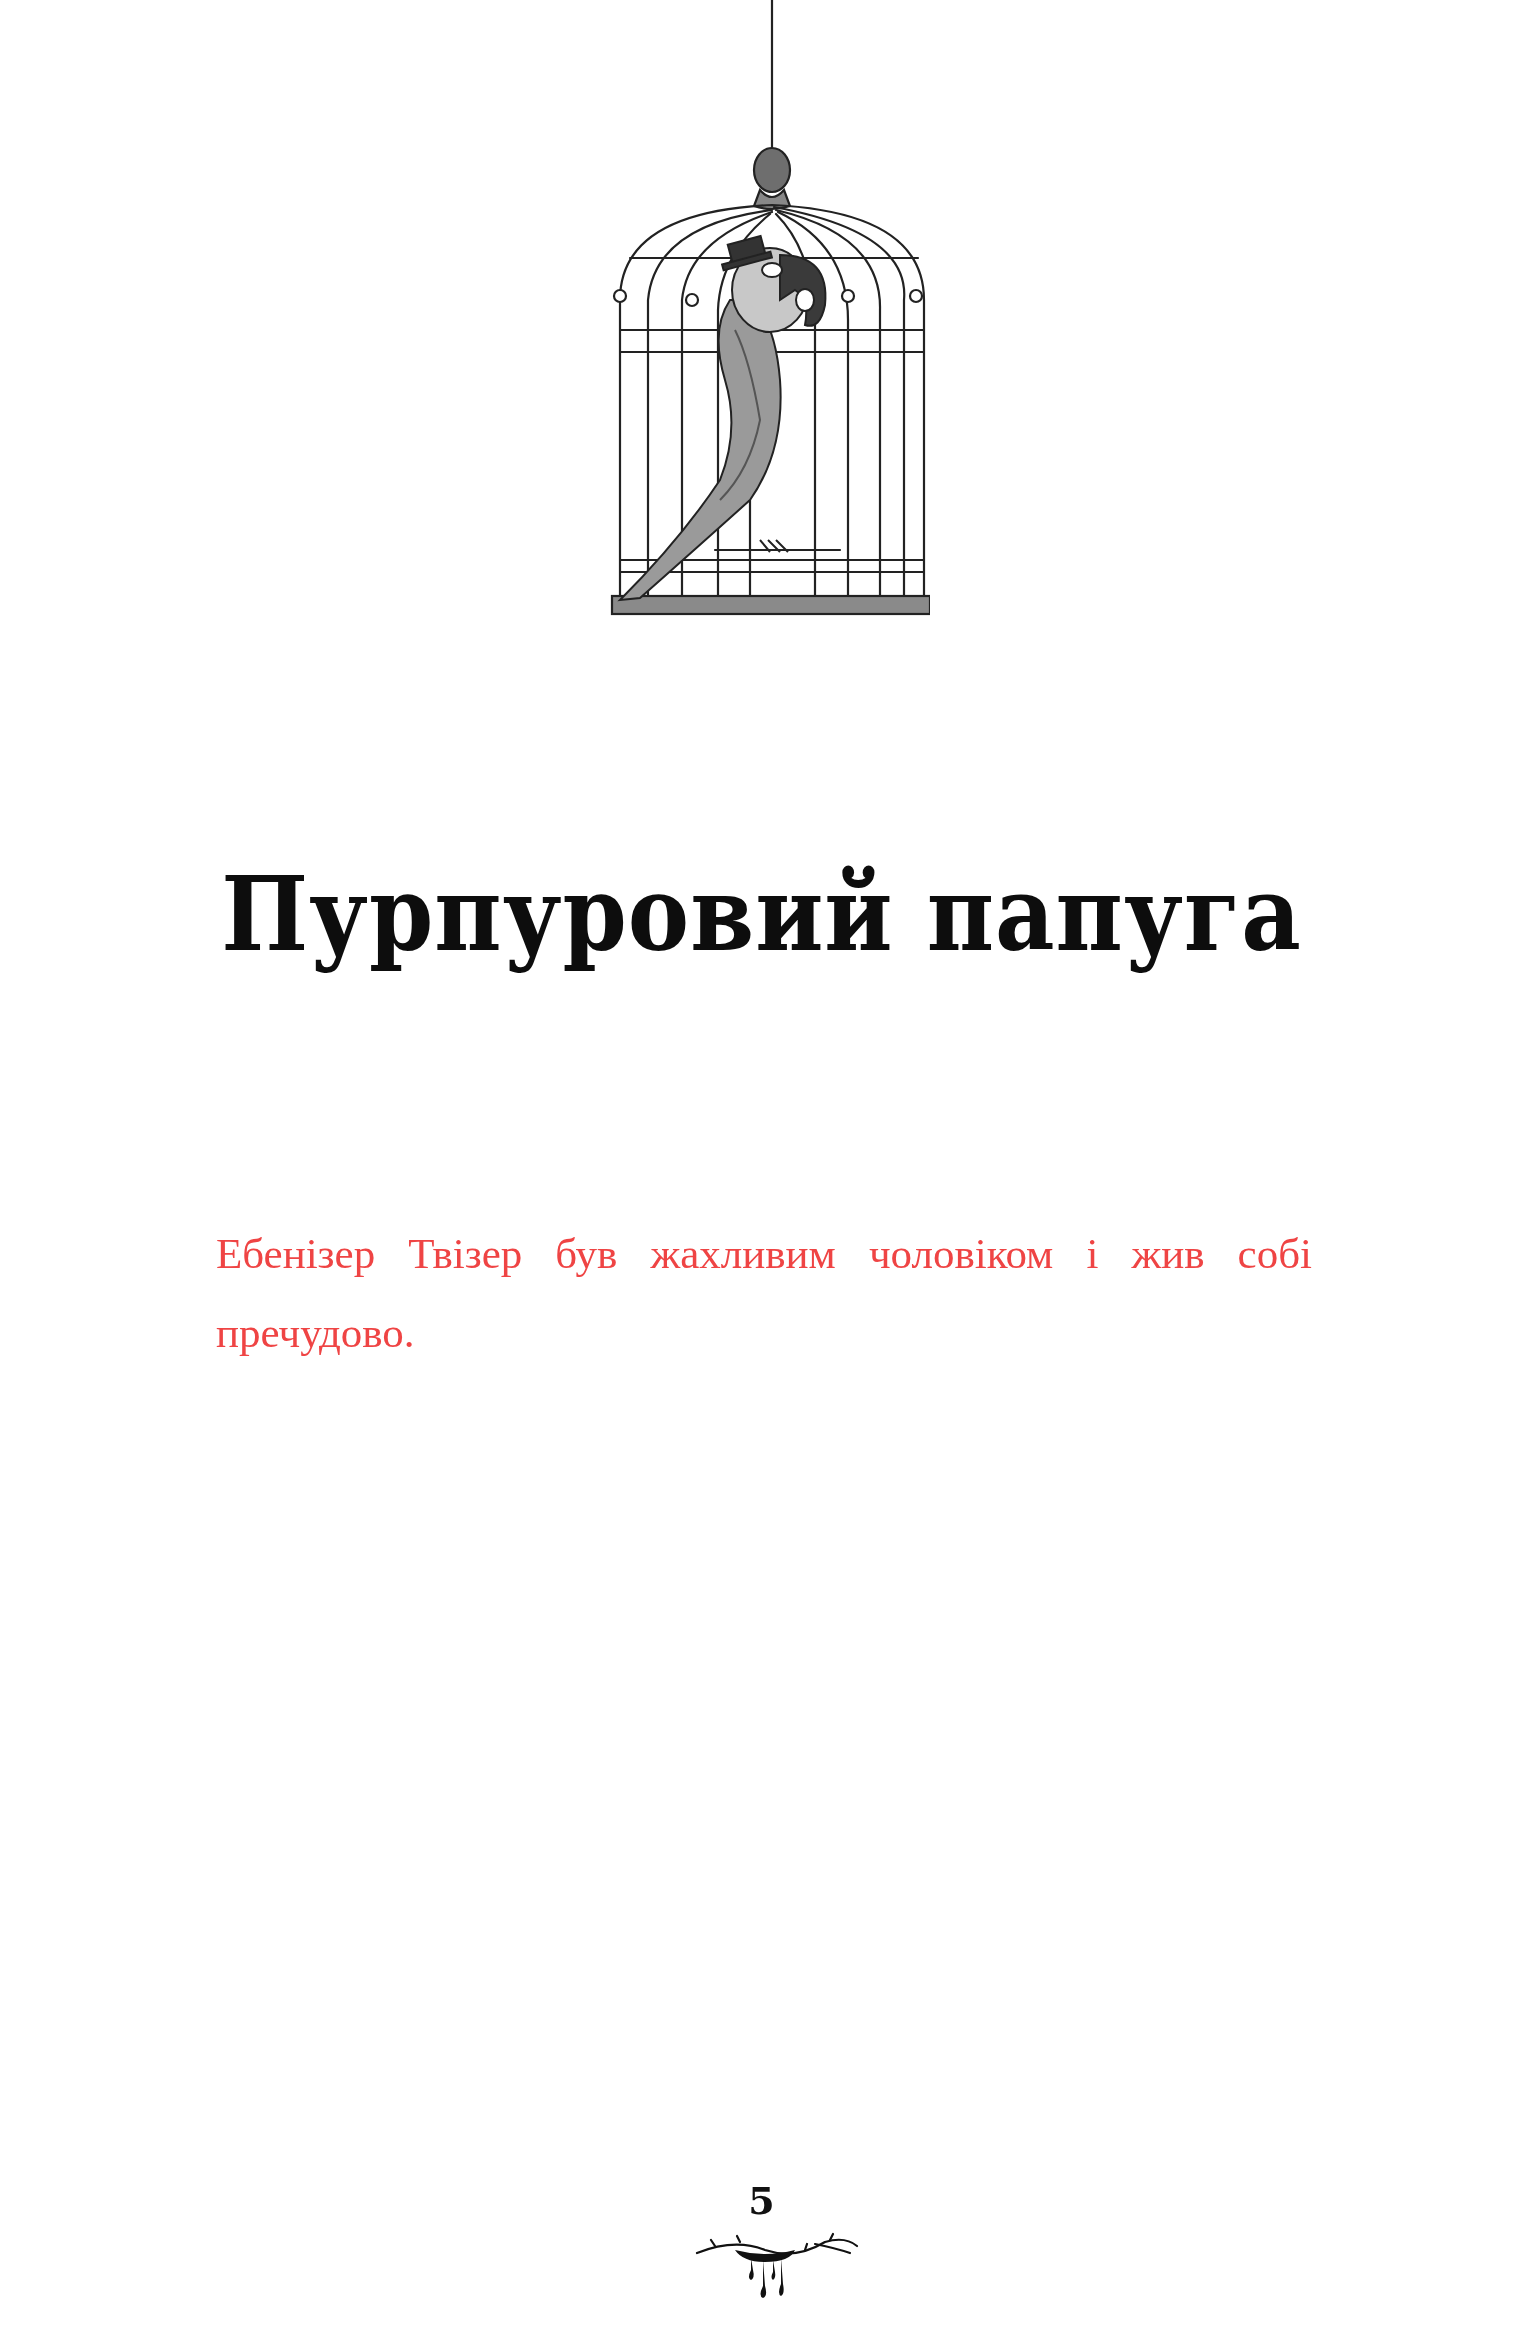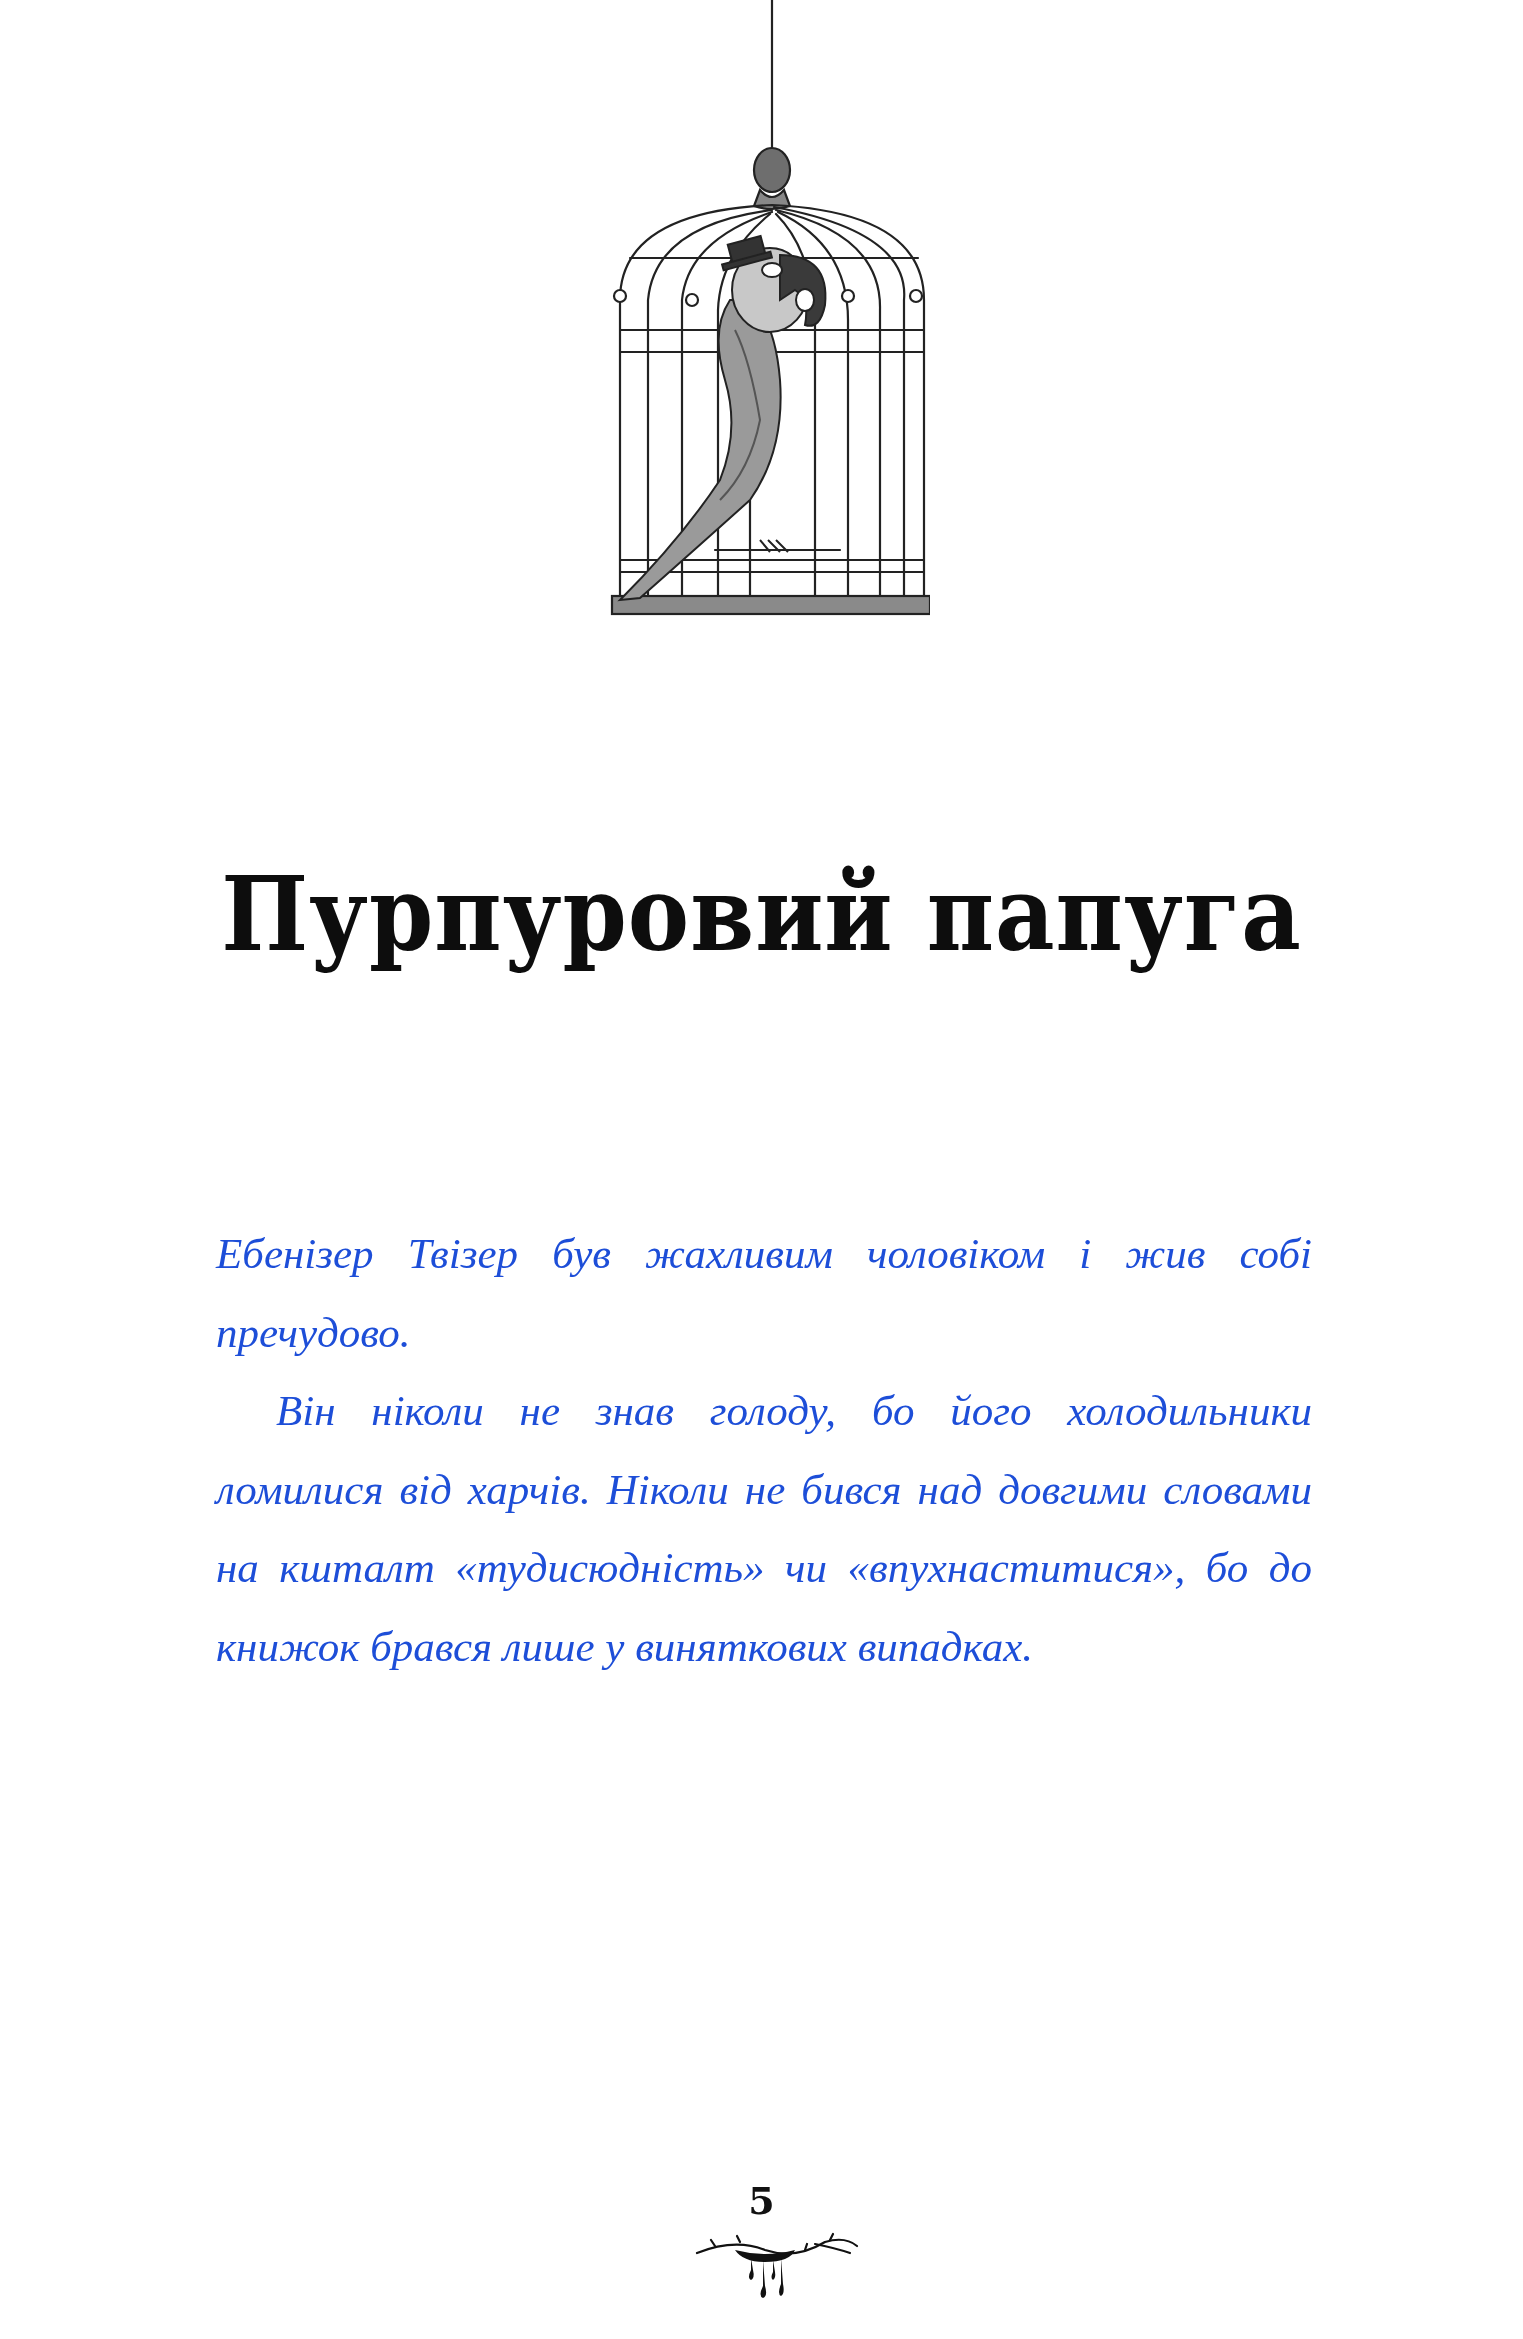--- a/index.html
+++ b/index.html
@@ -6,21 +6,21 @@
   body { width:1523px; height:2339px; position:relative; overflow:hidden; color:#111; }
   .illus { position:absolute; left:600px; top:0; width:330px; height:620px; }
   .title {
     position:absolute; left:0; width:1523px; top:860px; text-align:center;
     font-family:"DejaVu Serif", serif; font-weight:bold; font-size:92px;
     letter-spacing:1px; color:#0d0d0d; transform:scaleY(1.12);
   }
   .body-text {
     position:absolute; left:216px; width:1096px; top:1215px;
     font-family:"Liberation Serif", serif; font-size:43px; line-height:78.5px;
-    color:#1d4ed8; text-align:justify;font-style:italic;
+    color:#ef4444; text-align:justify;
   }
   .body-text p { margin:0; text-align:justify; text-align-last:left; }
   .body-text p.indent { text-indent:60px; }
   .page-num {
     position:absolute; left:0; width:1523px; top:2178px; text-align:center;
     font-family:"DejaVu Serif", serif; font-weight:bold; font-size:38px; color:#111;
   }
   .ornament { position:absolute; left:695px; top:2228px; width:165px; height:80px; }
 </style>
 </head>
@@ -83,21 +83,20 @@
     <rect x="122" y="258" width="50" height="6" fill="#333" transform="rotate(-15 147 261)"></rect>
 
     <path d="M160 540 L170 552 M168 540 L180 552 M176 540 L188 552" fill="none"></path>
   </g>
 </svg>
 
 <div class="title">Пурпуровий папуга</div>
 
 <div class="body-text">
   <p>Ебенізер Твізер був жахливим чоловіком і жив собі пречудово.</p>
-  <p class="indent">Він ніколи не знав голоду, бо його холодильники ломилися від харчів. Ніколи не бився над довгими словами на кшталт «тудисюдність» чи «впухнаститися», бо до книжок брався лише у виняткових випадках.</p>
 </div>
 
 <div class="page-num">5</div>
 
 <svg class="ornament" viewBox="0 0 165 80" xmlns="http://www.w3.org/2000/svg">
   <g stroke="#111" stroke-width="2.2" fill="none" stroke-linecap="round">
     <path d="M2 25 Q40 10 70 22 Q100 32 130 14 Q150 8 162 18"></path>
     <path d="M120 16 Q140 20 155 25"></path>
     <path d="M20 18 L16 12 M45 14 L42 8 M135 12 L138 6 M110 22 L112 16"></path>
   </g>

